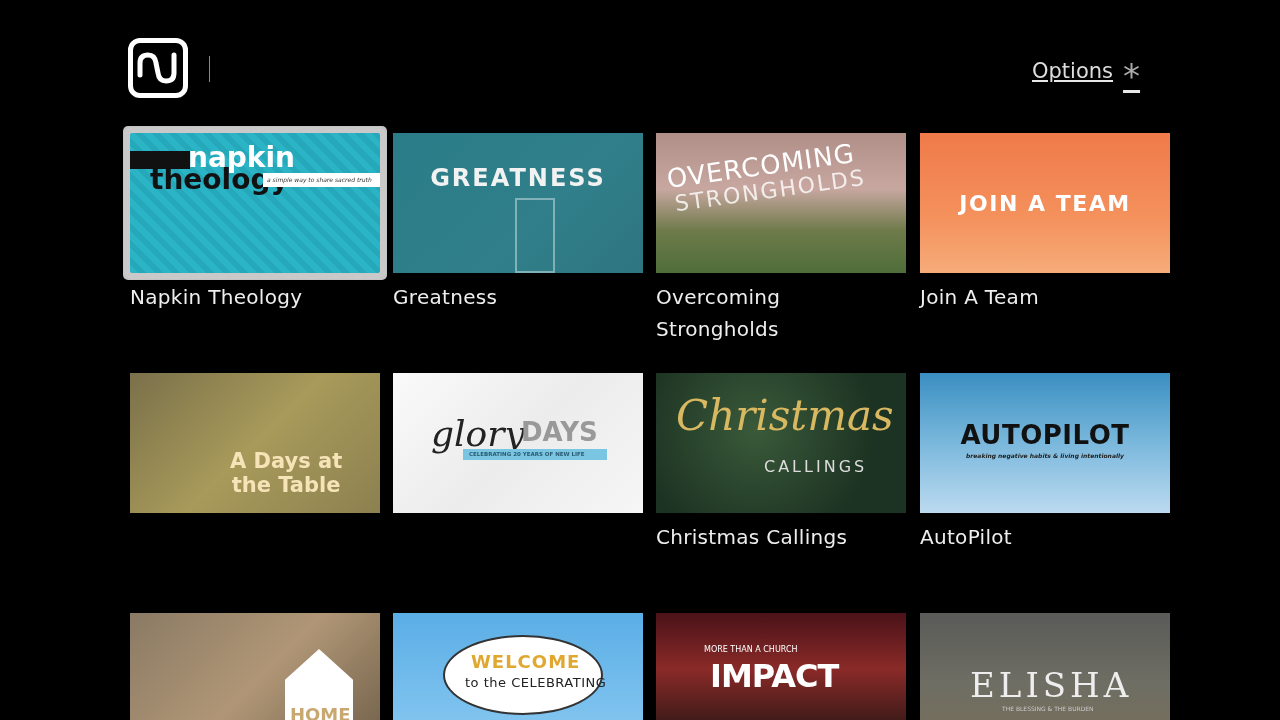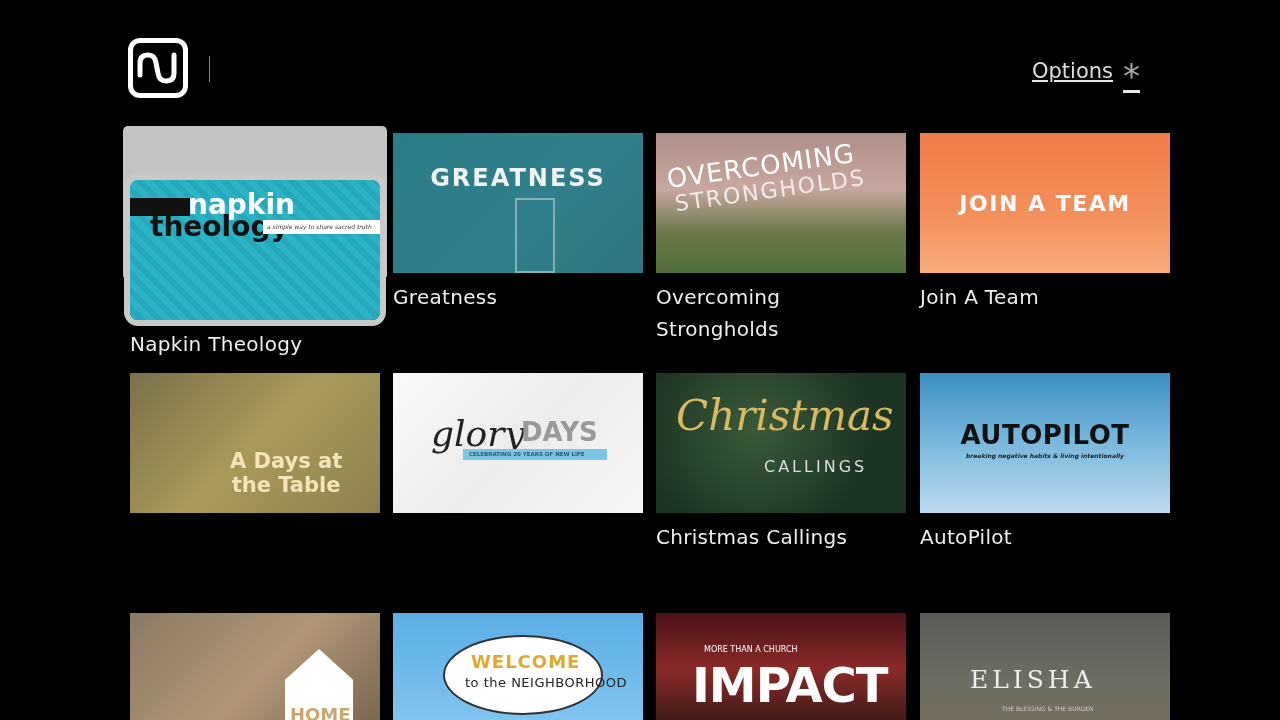--- a/index.html
+++ b/index.html
@@ -11,21 +11,21 @@
   .logo svg { position: absolute; left: 4px; top: 6px; }
   .divider { position: absolute; left: 209px; top: 56px; width: 1px; height: 26px; background: #888; }
   .brand { position: absolute; left: 230px; top: 52px; font-size: 25px; color: #fff; letter-spacing: 0.2px; }
   .options { position: absolute; left: 1032px; top: 56px; display: flex; align-items: center; cursor: pointer; text-decoration: underline; }
   .options-label { font-size: 21px; color: #ddd; }
   .options-icon { margin-left: 10px; font-size: 34px; color: #aaa; line-height: 20px; margin-top: 10px; }
 
   .grid { position: absolute; left: 130px; top: 133px; width: 1040px; }
   .tile { position: absolute; width: 250px; cursor: pointer; }
   .thumb { width: 250px; height: 140px; position: relative; overflow: hidden; }
-  .tile.selected .thumb { outline: 6px solid #c9c9c9; outline-offset: 0; border-radius: 8px; margin-top: 47px; }
+  .tile.selected .thumb { outline: 6px solid #c9c9c9; outline-offset: 0; border-radius: 2px; }
   .tile.selected::before { content: ""; position: absolute; left: -7px; top: -7px; width: 264px; height: 154px; border-radius: 5px; background: #c4c4c4; }
   .tile-label { margin-top: 8px; font-size: 20px; line-height: 32px; color: #eee; letter-spacing: 0.3px; }
 
   .th { position: absolute; inset: 0; display: flex; align-items: center; justify-content: center; flex-direction: column; }
   .t-napkin { background: repeating-linear-gradient(45deg, #2bb3c6 0 6px, #26a8bb 6px 12px); }
   .t-napkin .bar { position: absolute; left: 0; top: 18px; width: 60px; height: 18px; background: #111; }
   .t-napkin .w1 { position: absolute; left: 58px; top: 8px; font-size: 28px; color: #fff; font-weight: bold; }
   .t-napkin .w2 { position: absolute; left: 20px; top: 30px; font-size: 28px; color: #111; font-weight: bold; }
   .t-napkin .tag { position: absolute; left: 133px; top: 40px; width: 117px; height: 14px; background: #fff; color: #333; font-size: 6px; font-style: italic; padding: 3px 4px; white-space: nowrap; }
   .t-great { background: linear-gradient(135deg, #2a7d88, #307f8a 60%, #2e7580); }
@@ -50,23 +50,23 @@
   .t-auto .s { font-size: 6px; font-style: italic; font-weight: bold; color: #222; margin-top: 2px; }
   .t-home { background: linear-gradient(135deg, #8a7a64, #b09676 50%, #6e5e48); }
   .t-home .house { position: absolute; left: 155px; top: 36px; width: 68px; height: 110px; background: #fff; clip-path: polygon(50% 0, 100% 28%, 100% 100%, 0 100%, 0 28%); }
   .t-home .t { position: absolute; left: 160px; top: 58px; width: 58px; text-align: left; font-size: 18px; font-weight: bold; color: #c8a870; line-height: 22px; margin-top: 33px; }
   .t-welcome { background: linear-gradient(180deg, #5aaee6, #8ccaf2); }
   .t-welcome .bubble { position: absolute; left: 50px; top: 22px; width: 160px; height: 80px; border: 2px solid #333; border-radius: 50%; background: #fff; }
   .t-welcome .w { position: absolute; left: 78px; top: 38px; font-size: 18px; font-weight: bold; color: #e0a830; letter-spacing: 1px; }
   .t-welcome .n { position: absolute; left: 72px; top: 62px; font-size: 13px; color: #222; letter-spacing: 0.5px; }
   .t-impact { background: linear-gradient(180deg, #4a1218, #8a2a28 40%, #3a1a18 80%, #5a3020); }
   .t-impact .top { position: absolute; left: 48px; top: 32px; font-size: 8px; color: #fff; }
-  .t-impact .t { position: absolute; left: 36px; top: 44px; font-size: 48px; font-weight: bold; color: #fff; letter-spacing: -1px; }
+  .t-impact .t { position: absolute; left: 54px; top: 44px; font-size: 32px; font-weight: bold; color: #fff; letter-spacing: -1px; }
   .t-elisha { background: linear-gradient(180deg, #5a5a58, #6e6e64 50%, #7a6e58); }
-  .t-elisha .t { position: absolute; left: 50px; top: 52px; font-family: "DejaVu Serif", serif; font-size: 25px; color: #eee; letter-spacing: 4px; }
+  .t-elisha .t { position: absolute; left: 50px; top: 52px; font-family: "DejaVu Serif", serif; font-size: 34px; color: #eee; letter-spacing: 4px; }
   .t-elisha .s { position: absolute; left: 82px; top: 92px; font-size: 6px; color: #ccc; }
 </style>
 </head>
 <body>
 
 <div class="header">
   <div class="logo">
     <svg width="42" height="38" viewBox="0 0 42 38">
       <path d="M3 26 L3 14 Q3 6 11 6 Q18 6 19 14 L21 24 Q22 32 29 32 Q37 32 37 24 L37 6" fill="none" stroke="#fff" stroke-width="5" stroke-linecap="round"></path>
     </svg>
@@ -172,21 +172,21 @@
         </div>
       </div>
     </div>
   </div>
 
   <div class="tile" style="left:263px;top:480px">
     <div class="thumb">
       <div class="th t-welcome">
         <div class="bubble"></div>
         <div class="w">WELCOME</div>
-        <div class="n">to the NEIGHBORHOOD</div>
+        <div class="n">to the CELEBRATING</div>
       </div>
     </div>
   </div>
 
   <div class="tile" style="left:526px;top:480px">
     <div class="thumb">
       <div class="th t-impact">
         <div class="top">MORE THAN A CHURCH</div>
         <div class="t">IMPACT</div>
       </div>

